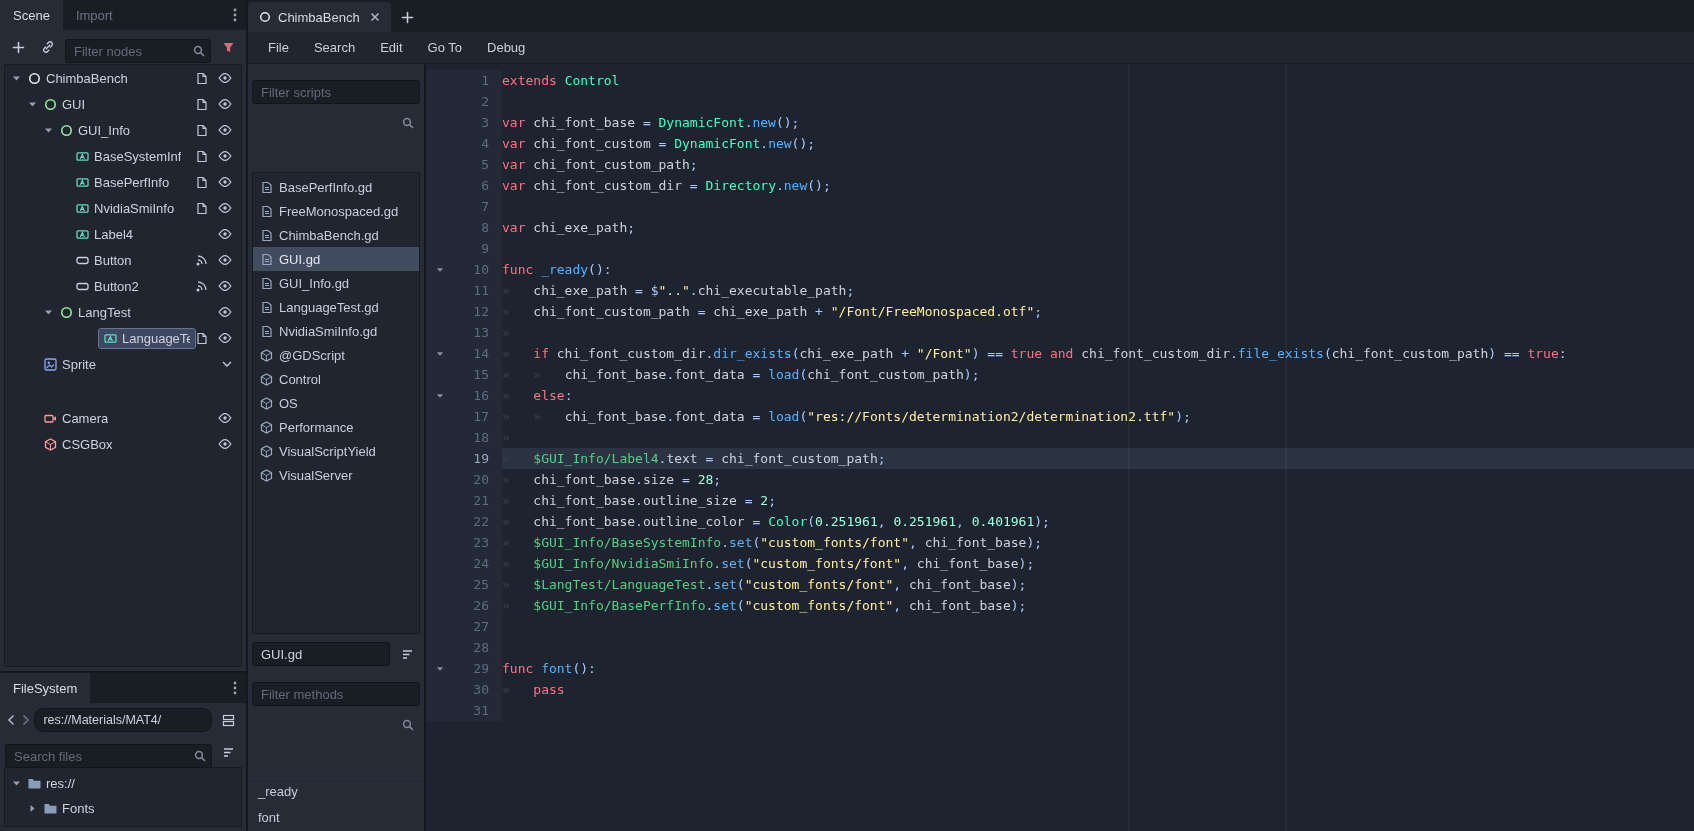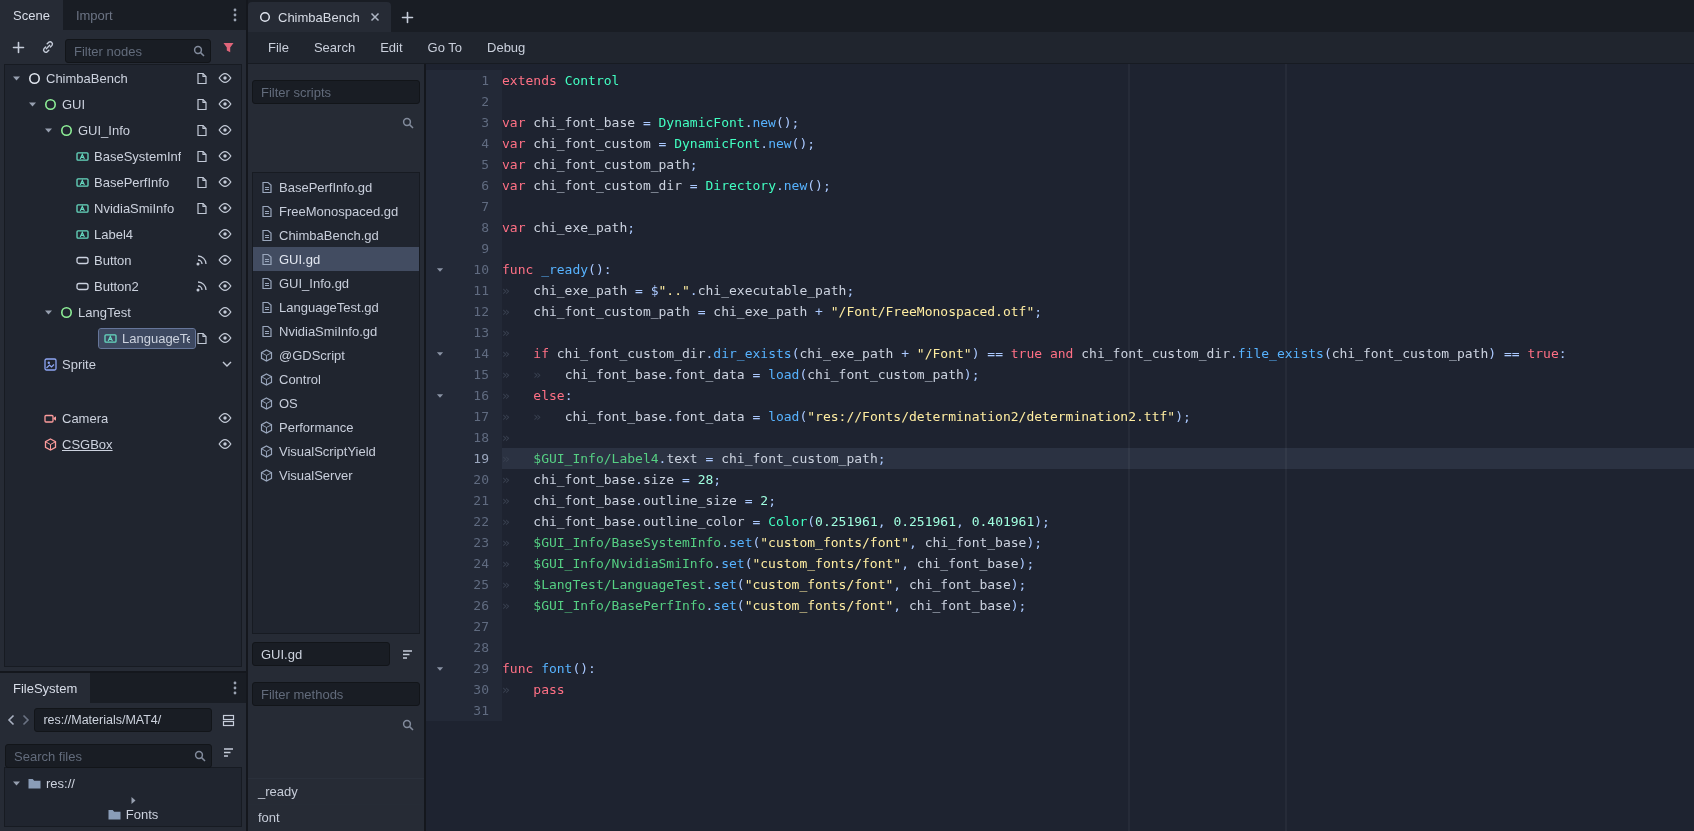--- a/index.html
+++ b/index.html
@@ -26,21 +26,21 @@
   .scene-toolbar { height:34px; flex:none; display:flex; align-items:center; gap:4px; padding:0 5px; }
   .tool-btn { width:26px; height:26px; flex:none; border:none; background:transparent; display:flex; align-items:center; justify-content:center; border-radius:3px; }
 
   .search-wrap { position:relative; flex:1; min-width:0;margin-top:8px; }
   .in-icon { position:absolute; right:6px; top:50%; transform:translateY(-50%); display:flex; pointer-events:none; }
   .input {
     width:100%; height:24px; background:#191d24; border:1px solid #121519; border-radius:3px;
     color:#cdd3de; font-family:"Liberation Sans",sans-serif; font-size:13px; padding:0 22px 0 8px; outline:none;
   }
   .input::placeholder { color:#626b7b; }
-  .path-input { padding-right:8px; font-size:12.5px; }
+  .path-input { padding-right:8px; font-size:12.5px;border-radius:9px; }
 
   .inset-panel { background:#20252f; border:1px solid #171b22; }
   .scene-tree-panel { flex:1; margin:0 4px 4px 4px; overflow:hidden; }
 
   .tree-row { height:26px; display:flex; align-items:center; color:#ccd2de; }
   .tree-row .arrow { width:14px; flex:none; display:flex; align-items:center; justify-content:center; }
   .row-core { display:flex; align-items:center; gap:5px; padding:2px 5px; border-radius:2px; min-width:0; }
   .row-core.selected { background:#3d4860; outline:1px solid #66769a;margin-left:28px; }
   .row-core .lbl { white-space:nowrap; overflow:hidden; text-overflow:clip; }
   .trail-icons { margin-left:auto; flex:none; display:flex; align-items:center; gap:10px; padding-right:9px; }
@@ -481,21 +481,21 @@
               </span>
               <span class="trail-icons">
                 <span class="icon">
                   <svg width="14" height="14" viewBox="0 0 14 14">
                     <path d="M1.2 7c2-3.1 3.9-4.4 5.8-4.4S10.8 3.9 12.8 7c-2 3.1-3.9 4.4-5.8 4.4S3.2 10.1 1.2 7z" fill="none" stroke="#c2c9d6" stroke-width="1.3"></path>
                     <circle cx="7" cy="7" r="1.7" fill="#c2c9d6"></circle>
                   </svg>
                 </span>
               </span>
             </div>
-            <div class="tree-row" style="padding-left: 20px; text-decoration: underline;">
+            <div class="tree-row" style="padding-left: 20px;">
               <span class="arrow"></span>
               <span class="row-core">
                 <span class="icon">
                   <svg width="13" height="13" viewBox="0 0 13 13">
                     <path d="M6.5 1l5 2.7v5.6l-5 2.7-5-2.7V3.7z" fill="none" stroke="#fc9c9c" stroke-width="1.3"></path>
                     <path d="M1.6 3.8l4.9 2.7 4.9-2.7M6.5 6.5V12" fill="none" stroke="#fc9c9c" stroke-width="1"></path>
                   </svg>
                 </span>
                 <span class="lbl">CSGBox</span>
               </span>
@@ -580,21 +580,21 @@
             <span class="row-core">
               <span class="icon">
                 <svg width="13" height="11" viewBox="0 0 13 11">
                   <path d="M.5 1h4.2l1.5 1.8h6.3v7.7H.5z" fill="#8a9db8"></path>
                 </svg>
               </span>
               <span class="lbl">res://</span>
             </span>
             <span class="trail-icons"></span>
           </div>
-          <div class="tree-row" style="padding-left: 20px; flex-direction: column;">
+          <div class="tree-row" style="padding-left: 20px;">
             <span class="arrow icon">
               <svg width="9" height="9" viewBox="0 0 9 9">
                 <path d="M2.5 1l4 3.5-4 3.5z" fill="#97a0b0"></path>
               </svg>
             </span>
             <span class="row-core">
               <span class="icon">
                 <svg width="13" height="11" viewBox="0 0 13 11">
                   <path d="M.5 1h4.2l1.5 1.8h6.3v7.7H.5z" fill="#8a9db8"></path>
                 </svg>

